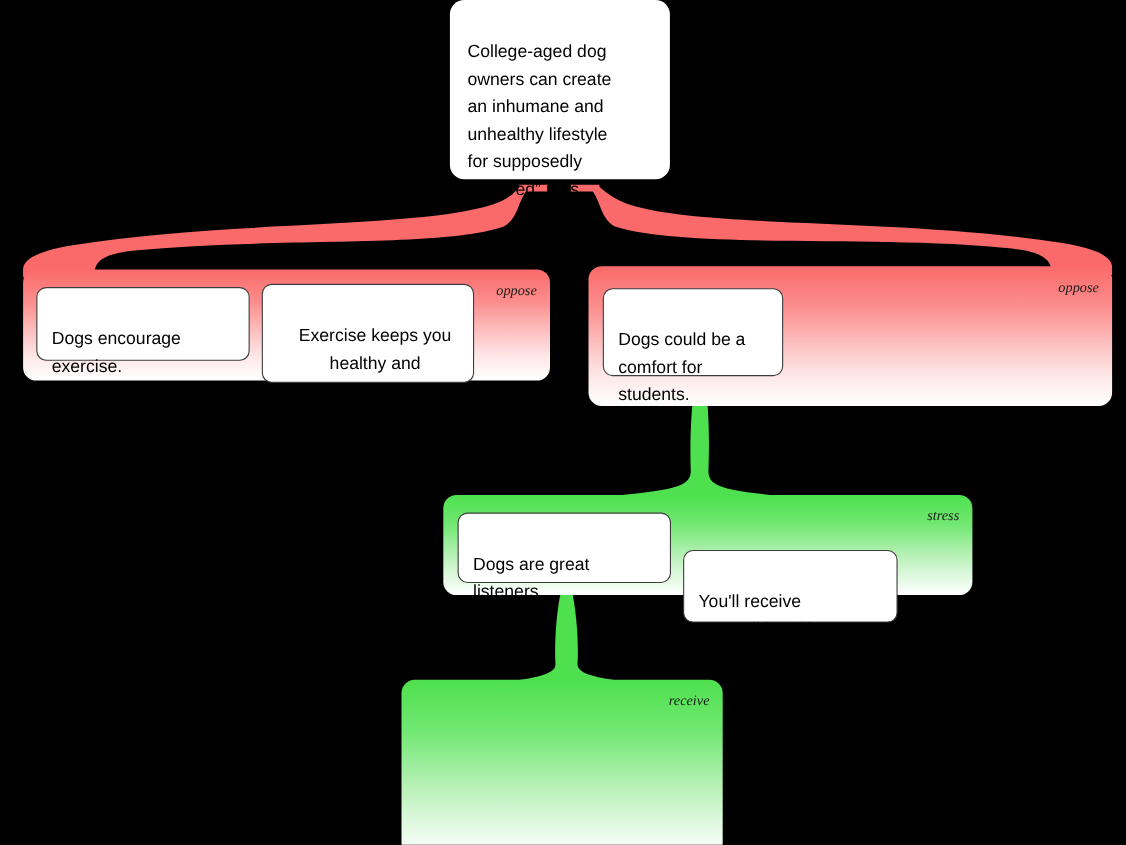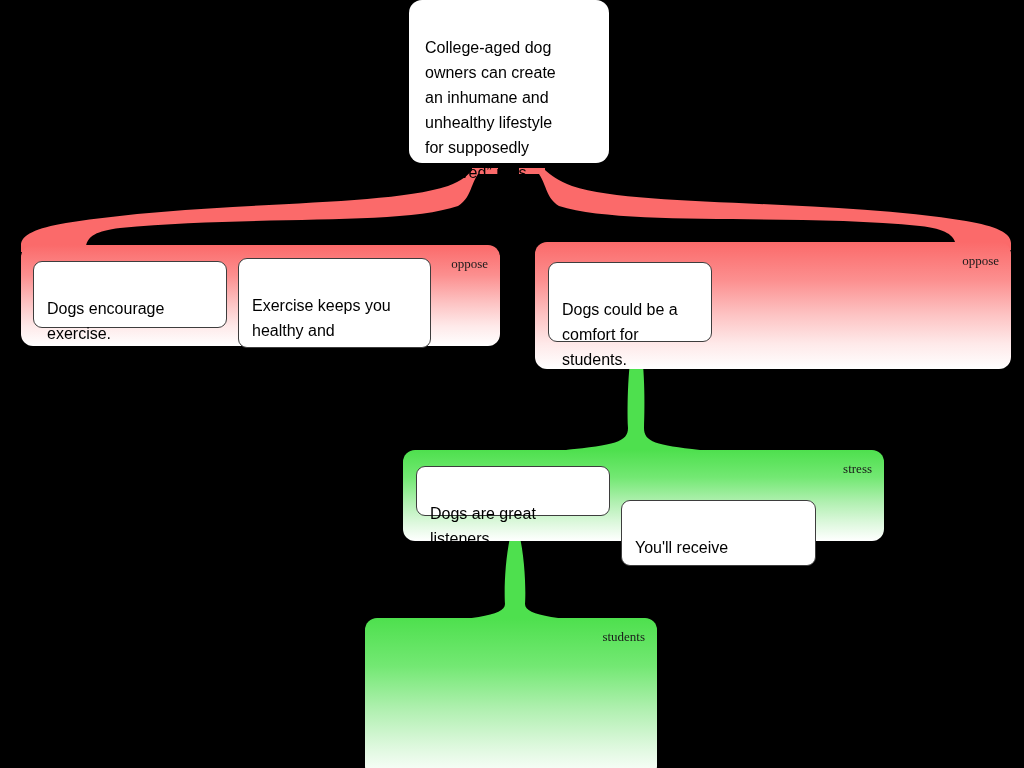--- a/index.html
+++ b/index.html
@@ -19,21 +19,21 @@
   }
   .group.oppose{
     background:linear-gradient(to bottom,#fb6a6a 0%,#fc8f8f 30%,#fdc4c4 58%,#fee9e9 80%,#ffffff 100%);
   }
   .group.support{
     background:linear-gradient(to bottom,#4ee04e 0%,#73e873 30%,#b2f0b2 58%,#ddf8dd 80%,#ffffff 100%);
   }
   .group-label{
     position:absolute;right:12px;top:12px;
     font-family:"Liberation Serif","DejaVu Serif",serif;
-    font-size:13px;color:#1a1a1a;line-height:14px;white-space:nowrap;
+    font-size:13px;color:#1a1a1a;line-height:14px;white-space:nowrap;font-style:italic;
   }
 
   
   .card{
     position:absolute;z-index:3;box-sizing:border-box;
     background:#ffffff;border:1.4px solid #3d3d3d;border-radius:9px;
     padding:9px 0 8px 13px;
     font-size:16px;line-height:25px;color:#000;
     white-space:pre-line;
   }
@@ -116,44 +116,44 @@
 “beloved” pets</span>
   </div>
 
   <div class="group oppose" style="left:21px;top:245px;width:479px;height:101px;">
     <span class="group-label">oppose</span>
   </div>
   <div class="card" style="left:33px;top:261px;width:194px;height:67px;">
     <span>Dogs encourage
 exercise.</span>
   </div>
-  <div class="card" style="left:238px;top:258px;width:193px;height:90px;">
+  <div class="card" style="left:238px;top:258px;width:193px;height:90px;text-align:center;">
     <span>Exercise keeps you
 healthy and
 relieves stress.</span>
   </div>
 
   <div class="group oppose" style="left:535px;top:242px;width:476px;height:127px;">
     <span class="group-label">oppose</span>
   </div>
   <div class="card" style="left:548px;top:262px;width:164px;height:80px;">
     <span>Dogs could be a
 comfort for
 students.</span>
   </div>
 
   <div class="group support" style="left:403px;top:450px;width:481px;height:91px;">
     <span class="group-label">stress</span>
   </div>
-  <div class="card" style="left:416px;top:466px;width:194px;height:50px;">
+  <div class="card" style="left:416px;top:466px;width:194px;height:64px;">
     <span>Dogs are great
 listeners.</span>
   </div>
   <div class="card" style="left:621px;top:464px;width:195px;height:66px;margin-top:36px;">
     <span>You'll receive
 unconditional love.</span>
   </div>
 
   <div class="group support" style="left:365px;top:618px;width:292px;height:160px;">
-    <span class="group-label">students</span>
+    <span class="group-label">receive</span>
   </div>
 
 </div>
 
 </body></html>

